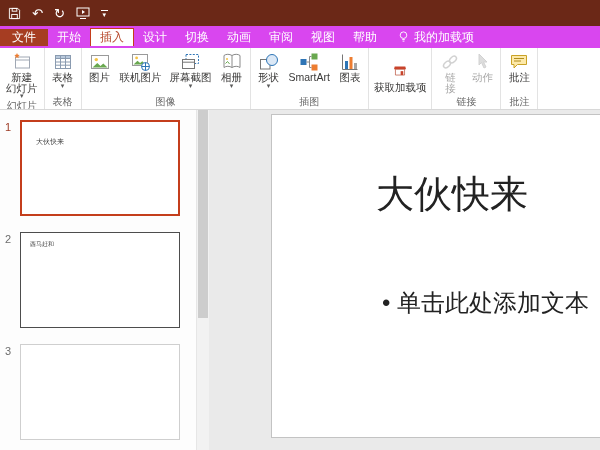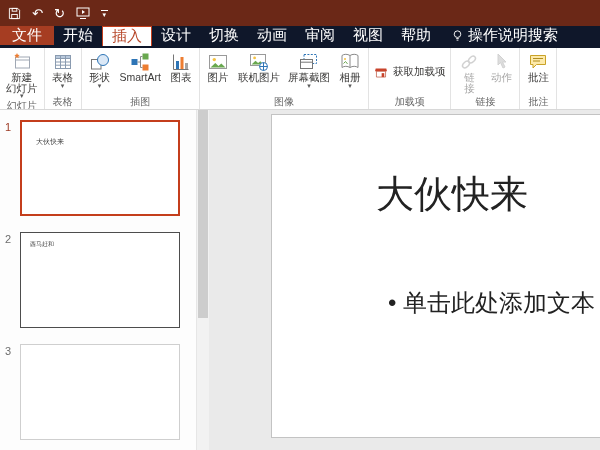--- a/index.html
+++ b/index.html
@@ -8,37 +8,37 @@
 
   
   .titlebar{height:26px;background:#6B2817;display:flex;align-items:center;padding-left:8px;gap:11px;}
   .qat{color:#fff;font-size:13px;line-height:1;display:inline-flex;align-items:center;cursor:default;}
   .qat svg{display:block;}
   .custom-caret{display:inline-flex;flex-direction:column;align-items:center;}
   .custom-caret .bar{width:7px;border-top:1px solid #fff;margin-bottom:1px;}
   .custom-caret .cc{font-size:7px;color:#fff;line-height:5px;}
 
   
-  .tabrow{height:22px;background:#0f172a;display:flex;align-items:flex-start;font-size:15px;}
+  .tabrow{height:22px;background:#d946ef;display:flex;align-items:center;font-size:12px;}
   .tab{color:#fff;padding:0 9px;display:flex;align-items:center;white-space:nowrap;}
   .tab-file{background:#A63D22;padding:0 12px;}
   .tab-active{background:#fff;color:#B7472A;border:1px solid #C43E1C;border-bottom:none;}
   .tellme{color:#fff;margin-left:12px;display:flex;gap:5px;align-items:center;white-space:nowrap;}
 
   
   .ribbon{height:61px;background:#fff;border-bottom:1px solid #d8d8d8;display:flex;align-items:stretch;overflow:hidden;}
   .rgroup{display:flex;flex-direction:column;border-right:1px solid #e3e3e3;padding:1px 3px 0;}
   .rbtns{flex:1;display:flex;align-items:flex-start;gap:2px;}
   .rlabel{height:14px;font-size:10px;color:#666;text-align:center;line-height:13px;white-space:nowrap;}
   .rbtn{display:flex;flex-direction:column;align-items:center;padding:2px 3px 0;font-size:10.5px;color:#3b3a39;}
   .rbtn .ic{width:24px;height:21px;display:flex;align-items:center;justify-content:center;}
   .rbtn .lbl{line-height:10.5px;text-align:center;white-space:pre-line;}
   .caret{font-size:7px;color:#5a5a5a;line-height:6px;}
   .rgroup-small .rbtns{flex-direction:column;justify-content:center;gap:3px;align-items:flex-start;}
-  .srow{display:flex;align-items:center;gap:4px;font-size:10.5px;color:#3b3a39;white-space:nowrap;padding:0 2px;}
+  .srow{display:flex;align-items:center;gap:4px;font-size:10.5px;color:#3b3a39;white-space:nowrap;padding:0 2px;flex-direction:column;}
   .srow .ic{width:15px;height:14px;display:flex;align-items:center;}
   .disabled{opacity:.45;}
 
   
   .workspace{display:flex;height:340px;}
   .thumbs{width:196px;background:#fdfdfd;position:relative;}
   .tblock{display:flex;padding-left:5px;}
   .tnum{width:15px;font-size:11px;color:#6d6d6d;padding-top:1px;}
   .tnum.sel{color:#9C3A24;}
   .thumb{width:160px;height:96px;background:#fff;border:1px solid #cfcfcf;position:relative;box-sizing:border-box;}
@@ -47,21 +47,21 @@
   .tt{position:absolute;color:#3c3c3c;}
   .tt1{left:14px;top:15px;font-size:7px;}
   .tt2{left:9px;top:7px;font-size:6px;}
 
   .vscroll{width:12px;background:#f2f2f2;border-left:1px solid #e6e6e6;position:relative;}
   .vthumb{position:absolute;left:1px;right:1px;top:0;height:208px;background:#cdcdcd;}
 
   .canvas{flex:1;background:#EAEAEA;position:relative;overflow:hidden;}
   .slide{position:absolute;left:62px;top:4px;width:520px;height:322px;background:#fff;border:1px solid #c3c3c3;}
   .slide-title{position:absolute;left:104px;top:54px;font-size:38px;color:#222;white-space:nowrap;}
-  .slide-body{position:absolute;left:116px;top:172px;font-size:24px;color:#222;white-space:nowrap;}
+  .slide-body{position:absolute;left:110px;top:172px;font-size:24px;color:#222;white-space:nowrap;}
 </style>
 </head>
 <body>
 
 <div class="app">
 
   <div class="titlebar">
     <span class="qat">
       <svg width="13" height="13" viewBox="0 0 14 14">
         <path d="M1.5 1.5h9l2 2v9h-11z" fill="none" stroke="#fff"></path>
@@ -92,21 +92,21 @@
     <div class="tab">切换</div>
     <div class="tab">动画</div>
     <div class="tab">审阅</div>
     <div class="tab">视图</div>
     <div class="tab">帮助</div>
     <div class="tellme">
       <svg width="11" height="14" viewBox="0 0 12 14">
         <circle cx="6" cy="5" r="3.6" fill="none" stroke="#fff"></circle>
         <path d="M4.6 9.8h2.8M5 11.5h2" stroke="#fff"></path>
       </svg>
-      <span>操作说明搜索</span>
+      <span>我的加载项</span>
     </div>
   </div>
 
   <div class="ribbon">
 
     <div class="rgroup">
       <div class="rbtns">
         <div class="rbtn">
           <span class="ic">
             <svg width="22" height="20" viewBox="0 0 20 20">
@@ -131,58 +131,20 @@
               <rect x="2.5" y="3.5" width="15" height="13" fill="#fff" stroke="#8a9bb0"></rect>
               <rect x="2.5" y="3.5" width="15" height="3" fill="#b9c9dc" stroke="#8a9bb0"></rect>
               <path d="M7.5 3.5v13M12.5 3.5v13M2.5 10h15M2.5 13.2h15" stroke="#8a9bb0" fill="none"></path>
             </svg>
           </span>
           <span class="lbl">表格</span>
           <span class="caret">▾</span>
         </div>
       </div>
       <div class="rlabel">表格</div>
-    </div>
-
-    <div class="rgroup">
-      <div class="rbtns">
-        <div class="rbtn">
-          <span class="ic">
-            <svg width="22" height="20" viewBox="0 0 20 20">
-              <rect x="1.5" y="7.5" width="9.5" height="9.5" fill="#fff" stroke="#767676"></rect>
-              <circle cx="13" cy="8" r="5.5" fill="#dbe8f6" stroke="#2e75b6"></circle>
-            </svg>
-          </span>
-          <span class="lbl">形状</span>
-          <span class="caret">▾</span>
-        </div>
-        <div class="rbtn">
-          <span class="ic">
-            <svg width="22" height="20" viewBox="0 0 20 20">
-              <rect x="1.5" y="7" width="6" height="6" fill="#2e75b6"></rect>
-              <rect x="12.5" y="1.5" width="6" height="6" fill="#69a84f"></rect>
-              <rect x="12.5" y="12.5" width="6" height="6" fill="#ed7d31"></rect>
-              <path d="M7.5 10h3v-5.5h2M10.5 10v5.5h2" stroke="#8a8a8a" fill="none"></path>
-            </svg>
-          </span>
-          <span class="lbl">SmartArt</span>
-        </div>
-        <div class="rbtn">
-          <span class="ic">
-            <svg width="22" height="20" viewBox="0 0 20 20">
-              <path d="M2.5 2.5v15h15" stroke="#767676" fill="none"></path>
-              <rect x="5" y="9" width="3" height="8" fill="#2e75b6"></rect>
-              <rect x="9.5" y="5" width="3" height="12" fill="#ed7d31"></rect>
-              <rect x="14" y="11" width="3" height="6" fill="#a5a5a5"></rect>
-            </svg>
-          </span>
-          <span class="lbl">图表</span>
-        </div>
-      </div>
-      <div class="rlabel">插图</div>
     </div>
 
     <div class="rgroup">
       <div class="rbtns">
         <div class="rbtn">
           <span class="ic">
             <svg width="22" height="20" viewBox="0 0 20 20">
               <rect x="1.5" y="3.5" width="17" height="13" fill="#fff" stroke="#9a9a9a"></rect>
               <circle cx="6.3" cy="7.6" r="1.7" fill="#f5c242"></circle>
               <path d="M2.5 15.5l4.8-4.6 3.2 3 2.8-2.4 4.2 4z" fill="#69a84f"></path>
@@ -222,34 +184,71 @@
               <path d="M3.5 11.5l2-2 2 2.4" stroke="#69a84f" fill="none"></path>
             </svg>
           </span>
           <span class="lbl">相册</span>
           <span class="caret">▾</span>
         </div>
       </div>
       <div class="rlabel">图像</div>
     </div>
 
+    <div class="rgroup">
+      <div class="rbtns">
+        <div class="rbtn">
+          <span class="ic">
+            <svg width="22" height="20" viewBox="0 0 20 20">
+              <rect x="1.5" y="7.5" width="9.5" height="9.5" fill="#fff" stroke="#767676"></rect>
+              <circle cx="13" cy="8" r="5.5" fill="#dbe8f6" stroke="#2e75b6"></circle>
+            </svg>
+          </span>
+          <span class="lbl">形状</span>
+          <span class="caret">▾</span>
+        </div>
+        <div class="rbtn">
+          <span class="ic">
+            <svg width="22" height="20" viewBox="0 0 20 20">
+              <rect x="1.5" y="7" width="6" height="6" fill="#2e75b6"></rect>
+              <rect x="12.5" y="1.5" width="6" height="6" fill="#69a84f"></rect>
+              <rect x="12.5" y="12.5" width="6" height="6" fill="#ed7d31"></rect>
+              <path d="M7.5 10h3v-5.5h2M10.5 10v5.5h2" stroke="#8a8a8a" fill="none"></path>
+            </svg>
+          </span>
+          <span class="lbl">SmartArt</span>
+        </div>
+        <div class="rbtn">
+          <span class="ic">
+            <svg width="22" height="20" viewBox="0 0 20 20">
+              <path d="M2.5 2.5v15h15" stroke="#767676" fill="none"></path>
+              <rect x="5" y="9" width="3" height="8" fill="#2e75b6"></rect>
+              <rect x="9.5" y="5" width="3" height="12" fill="#ed7d31"></rect>
+              <rect x="14" y="11" width="3" height="6" fill="#a5a5a5"></rect>
+            </svg>
+          </span>
+          <span class="lbl">图表</span>
+        </div>
+      </div>
+      <div class="rlabel">插图</div>
+    </div>
+
     <div class="rgroup rgroup-small">
       <div class="rbtns">
         <div class="srow">
           <span class="ic">
             <svg width="14" height="13" viewBox="0 0 20 20">
               <path d="M3 8h14v9H3z" fill="#fff" stroke="#b3412a"></path>
               <path d="M1.8 4h16.4l1 4H.8z" fill="#c8432b"></path>
               <rect x="11" y="11" width="4" height="6" fill="#c8432b"></rect>
             </svg>
           </span>
           <span>获取加载项</span>
         </div>
       </div>
-      <div class="rlabel">加载项</div>
     </div>
 
     <div class="rgroup">
       <div class="rbtns">
         <div class="rbtn disabled">
           <span class="ic">
             <svg width="22" height="20" viewBox="0 0 20 20">
               <ellipse cx="7" cy="12.5" rx="4" ry="2.6" transform="rotate(-45 7 12.5)" fill="none" stroke="#9a9a9a" stroke-width="1.5"></ellipse>
               <ellipse cx="13" cy="7.5" rx="4" ry="2.6" transform="rotate(-45 13 7.5)" fill="none" stroke="#9a9a9a" stroke-width="1.5"></ellipse>
             </svg>

